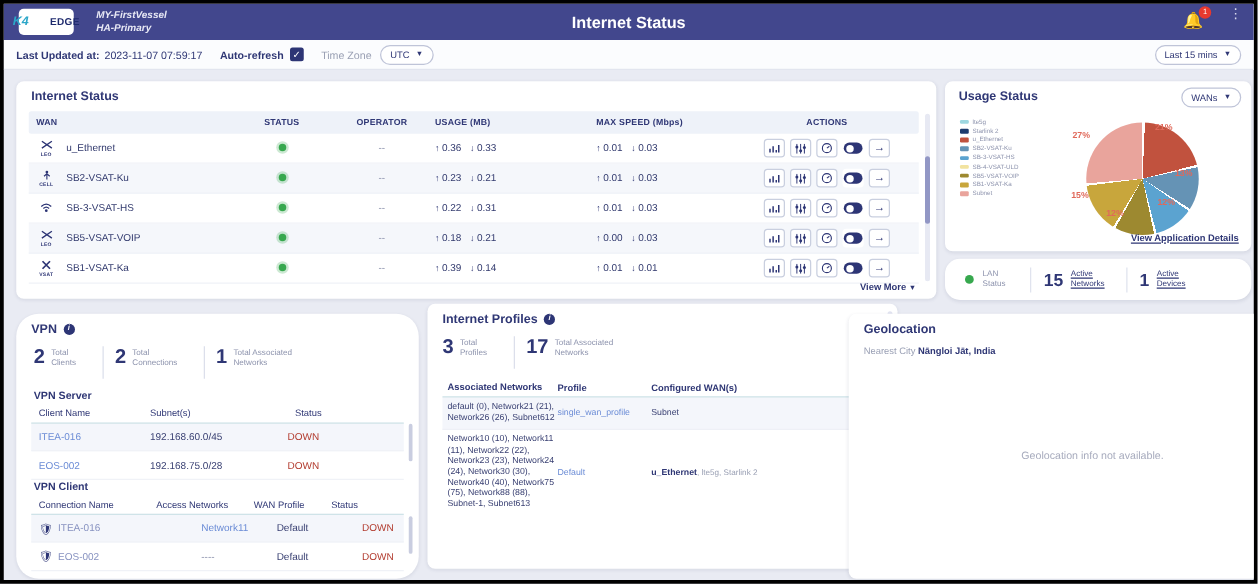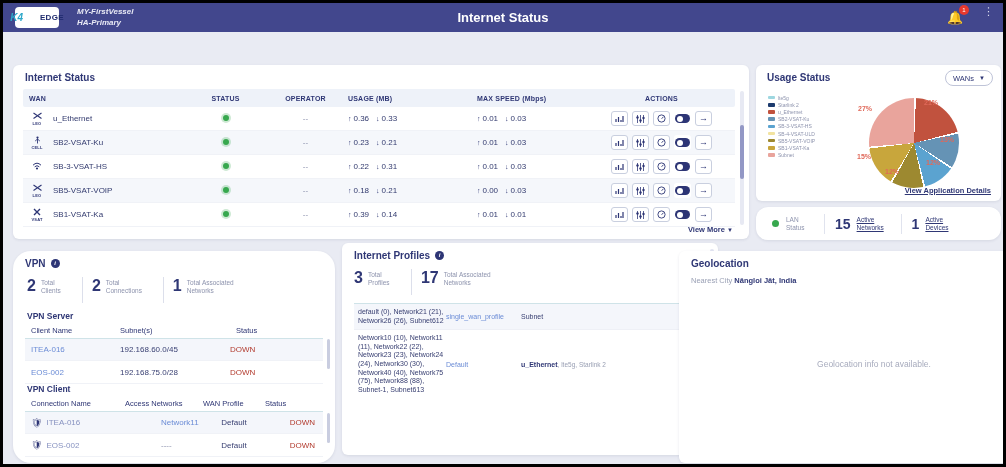--- a/index.html
+++ b/index.html
@@ -136,20 +136,35 @@
       <div>HA-Primary</div>
     </div>
     <div class="hdr-title">Internet Status</div>
     <div class="bell-wrap">
       <span class="bell">🔔</span>
       <span class="badge">1</span>
     </div>
     <div class="kebab">⋮</div>
   </div>
 
+  <div class="toolbar">
+    <span class="tb-label" style="margin-left:10px">Last Updated at:</span>
+    <span class="tb-val">2023-11-07 07:59:17</span>
+    <span class="tb-label" style="margin-left:14px">Auto-refresh</span>
+    <span class="chk">✓</span>
+    <span class="tb-gray" style="margin-left:14px">Time Zone</span>
+    <span class="pill" style="margin-left:7px">
+      <span>UTC</span>
+      <span class="chev">▼</span>
+    </span>
+    <span class="pill" style="position:absolute; right:10px">
+      <span>Last 15 mins</span>
+      <span class="chev">▼</span>
+    </span>
+  </div>
 
   <div class="panel" id="p-inet">
     <div class="p-title">Internet Status</div>
     <div class="tbl">
       <div class="trow thead">
         <div class="c-wan">WAN</div>
         <div class="c-status">STATUS</div>
         <div class="c-oper" style="color:#2f3775">OPERATOR</div>
         <div class="c-usage">USAGE (MB)</div>
         <div class="c-speed">MAX SPEED (Mbps)</div>
@@ -530,20 +545,26 @@
           <span class="stat-num">3</span>
           <span class="stat-lb" style="width:34px">Total Profiles</span>
         </div>
       <span class="stat-div"></span>
       <div class="stat">
           <span class="stat-num">17</span>
           <span class="stat-lb" style="width:62px">Total Associated Networks</span>
         </div>
     </div>
     <div class="prof-tbl">
+      <div class="prow phead">
+        <div class="pc-net" style="padding:0 0 0 4px">Associated Networks</div>
+        <div class="pc-prof">Profile</div>
+        <div class="pc-wan">Configured WAN(s)</div>
+        <div class="pc-act"></div>
+      </div>
       <div class="prow shade">
         <div class="pc-net">default (0), Network21 (21), Network26 (26), Subnet612</div>
         <div class="pc-prof">
             <span class="link-blue">single_wan_profile</span>
           </div>
         <div class="pc-wan">Subnet</div>
         <div class="pc-act">
             <span class="act-btn">
               <svg width="9" height="9" viewBox="0 0 9 9">
                 <circle cx="4.5" cy="4.5" r="3.6" stroke="#2d3575" stroke-width=".9" fill="none"></circle>

